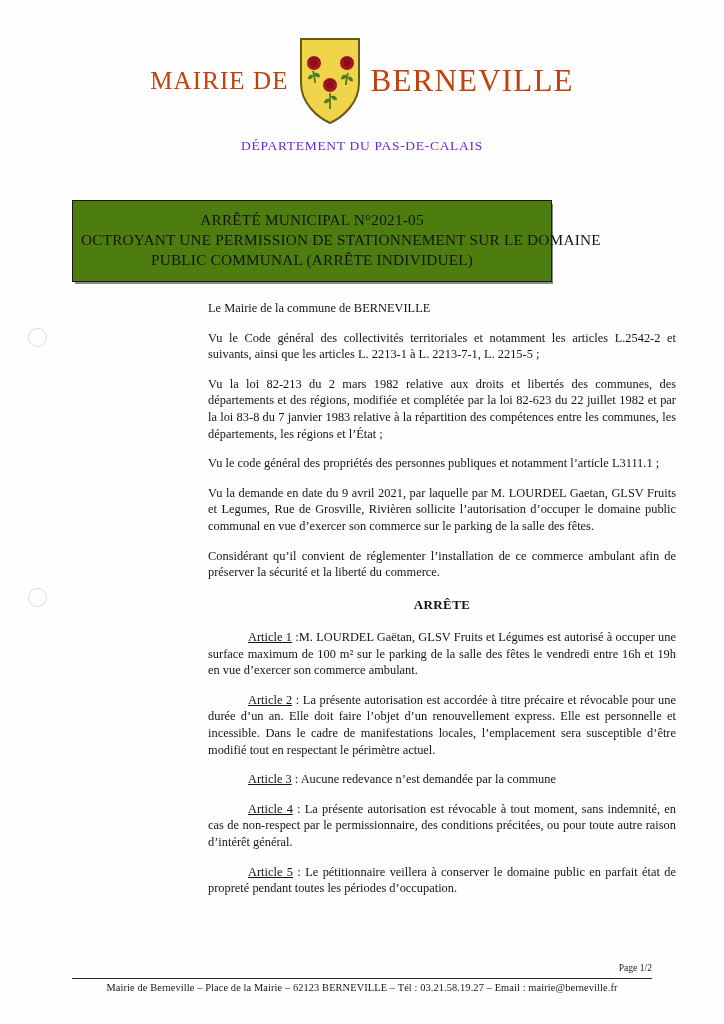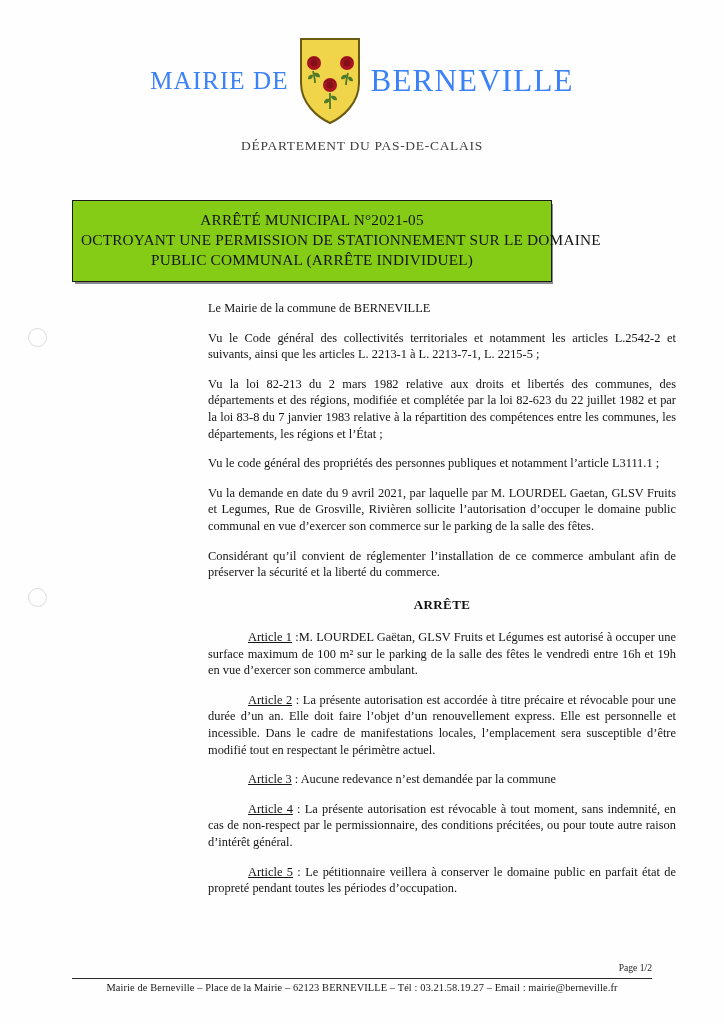--- a/index.html
+++ b/index.html
@@ -54,49 +54,49 @@
     display: flex;
     align-items: center;
     justify-content: center;
     gap: 10px;
     height: 92px;
   }
   .mairie-word {
     font-size: 25px;
     font-variant: small-caps;
     letter-spacing: 1.1px;
-    color: #3b82f6;
+    color: #c2410c;
     white-space: nowrap;
   }
   .mairie-word.right {
     font-size: 31px;
     letter-spacing: 1.2px;
   }
   .crest {
     width: 62px;
     height: 88px;
     flex: 0 0 auto;
   }
   .departement {
     margin-top: 11px;
     font-size: 13.5px;
     font-variant: small-caps;
     letter-spacing: 0.7px;
-    color: #404040;
+    color: #6d28d9;
   }
 
   
   .title-box {
     position: absolute;
     left: 72px;
     top: 200px;
     width: 480px;
     box-sizing: border-box;
     border: 1.6px solid #1a1a1a;
-    background: #84cc16;
+    background: #4d7c0f;
     padding: 9px 8px 10px 8px;
     text-align: center;
     box-shadow: 2px 3px 0 -1px rgba(40,40,40,0.55);
   }
   .title-line {
     font-size: 15.3px;
     letter-spacing: 0.2px;
     line-height: 1.32;
     color: #141414;
     white-space: nowrap;

